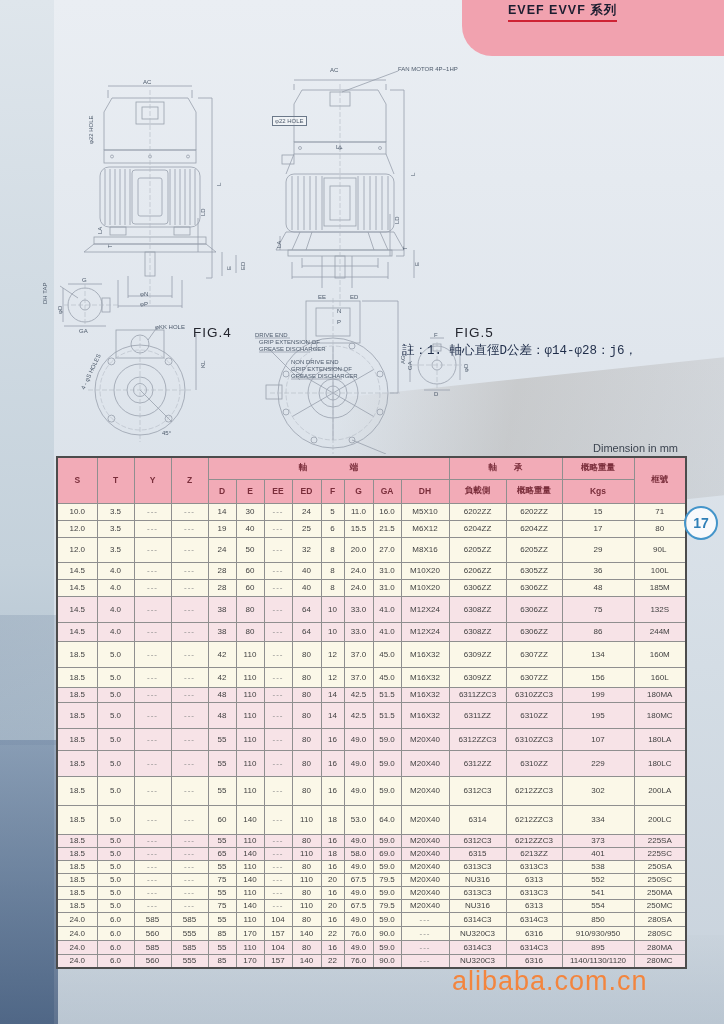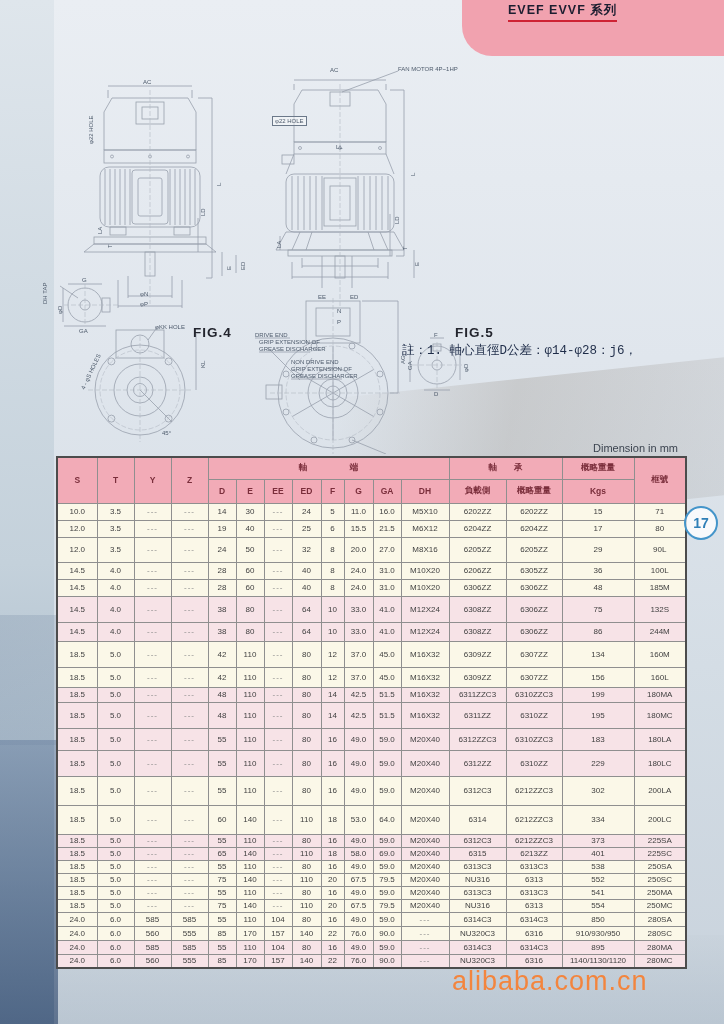--- a/index.html
+++ b/index.html
@@ -28,21 +28,21 @@
     letter-spacing:3px;color:#23253a;}
   .banner .subtitle{display:inline-block;margin-left:46px;font-size:12.5px;font-weight:bold;
     letter-spacing:1px;color:#1c1e30;border-bottom:2px solid #ce2334;padding-bottom:1px;}
 
   
   .figarea{position:absolute;left:0;top:58px;width:724px;height:396px;}
   .figarea svg{position:absolute;left:0;top:0;}
   .flabel{position:absolute;font-size:6px;color:#4d5a6b;white-space:nowrap;line-height:6px;
     transform-origin:left top;}
   .flabel.boxed{border:0.5px solid #6b7889;padding:1px 2px;background:rgba(255,255,255,.4);}
-  .flabel.fig{font-size:13.5px;font-weight:bold;color:#23252e;letter-spacing:1px;line-height:13px;padding-left:17px;}
+  .flabel.fig{font-size:13.5px;font-weight:normal;color:#23252e;letter-spacing:1px;line-height:13px;padding-left:17px;}
 
   
   .notes{position:absolute;left:402px;top:341px;width:330px;
     font-family:Liberation Mono, monospace;font-size:12.5px;line-height:21px;color:#1e2c48;}
 
   .dimnote{position:absolute;left:540px;top:442px;width:138px;text-align:right;
     font-size:11px;color:#3c4450;}
 
   
   .tablewrap{position:absolute;left:56px;top:456px;}
@@ -488,21 +488,21 @@
           <td>55</td>
           <td>110</td>
           <td class="dash">---</td>
           <td>80</td>
           <td>16</td>
           <td>49.0</td>
           <td>59.0</td>
           <td>M20X40</td>
           <td>6312ZZC3</td>
           <td>6310ZZC3</td>
-          <td>183</td>
+          <td>107</td>
           <td>180LA</td>
         </tr>
         <tr class="pink" style="height: 26px;">
           <td>18.5</td>
           <td>5.0</td>
           <td class="dash">---</td>
           <td class="dash">---</td>
           <td>55</td>
           <td>110</td>
           <td class="dash">---</td>

